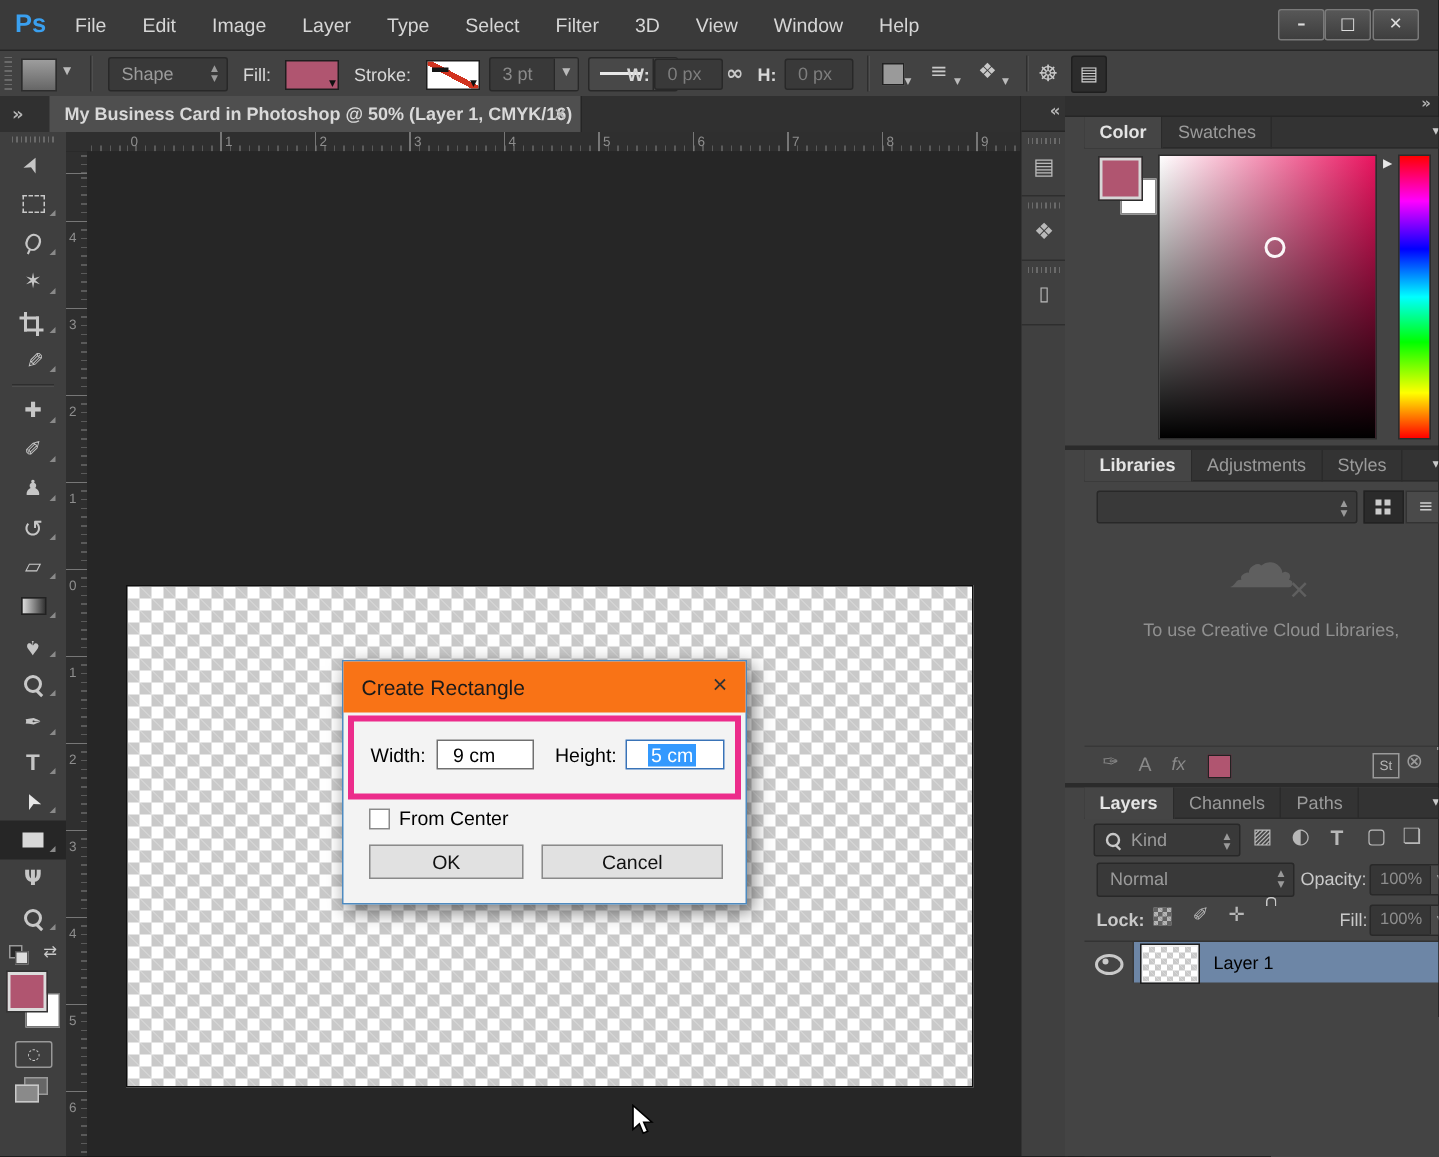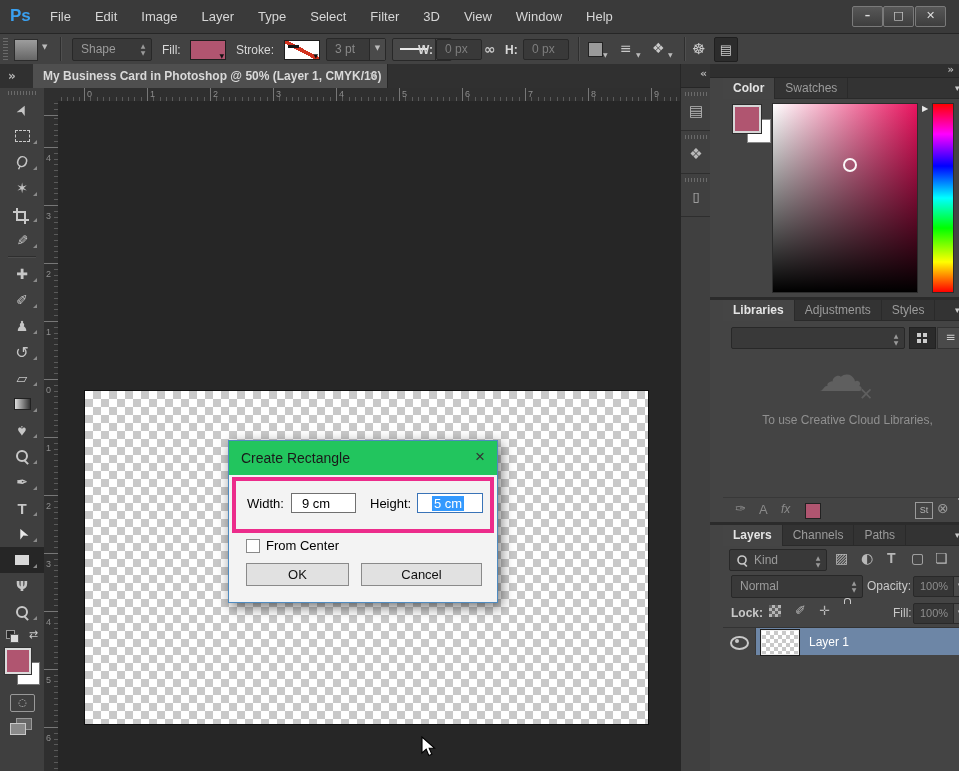--- a/index.html
+++ b/index.html
@@ -420,28 +420,28 @@
         <span class="ddseg g" style="width:13px;line-height:18px;">▼</span>
       </div>
       <div class="abs" style="left:0;top:102px;width:249px;height:1px;background:#333;"></div>
       
       <div class="abs" style="left:0;top:103px;width:249px;height:27px;">
         <div class="abs" style="left:0;top:0;width:32px;height:27px;background:#444;border-right:1px solid #383838;">
           <span class="eye" style="position:absolute;left:7px;top:8px;"></span>
         </div>
         <div class="abs" style="left:33px;top:0;width:216px;height:27px;background:#6d86a6;">
           <span class="abs checker checker-sm" style="left:5px;top:2px;width:36px;height:23px;border:1px solid #f0f0f0;outline:1px solid #1e1e1e;"></span>
-          <span class="abs" style="left:53px;top:7px;color:#ffffff;">Layer 1</span>
+          <span class="abs" style="left:53px;top:7px;color:#000000;">Layer 1</span>
         </div>
       </div>
     </div>
   </div>
 
   <div class="dialog">
-    <div class="abs" style="left:0;top:0;right:0;height:34px;background:#22c55e;">
+    <div class="abs" style="left:0;top:0;right:0;height:34px;background:#f97316;">
       <span class="abs" style="left:12px;top:9px;font-size:14px;color:#1a1a1a;">Create Rectangle</span>
       <span class="abs" style="right:12px;top:6px;font-size:17px;color:#333;">×</span>
     </div>
     <div class="dlg-highlight"></div>
     <span class="abs" style="left:18px;top:55px;">Width:</span>
     <div class="txtbox" style="left:62px;top:52px;width:65px;padding-left:10px;">
       <span>9 cm</span>
     </div>
     <span class="abs" style="left:141px;top:55px;">Height:</span>
     <div class="txtbox focus" style="left:188px;top:52px;width:66px;">

